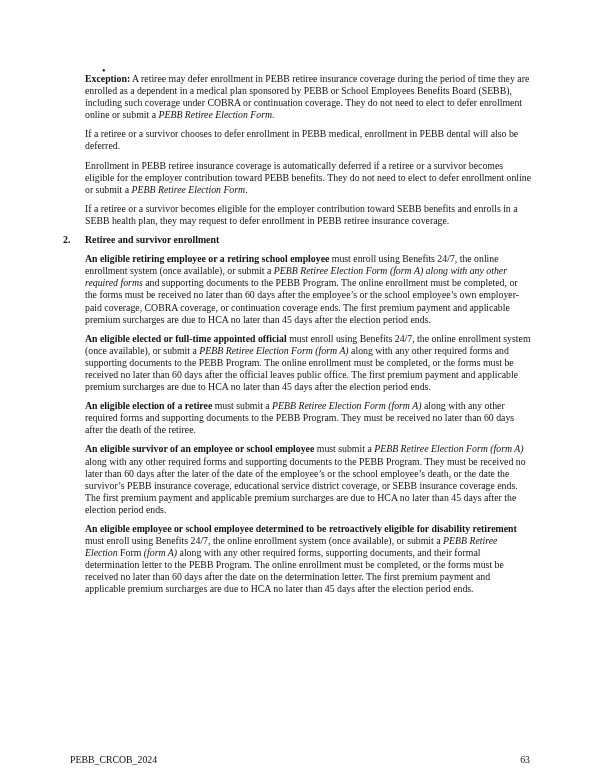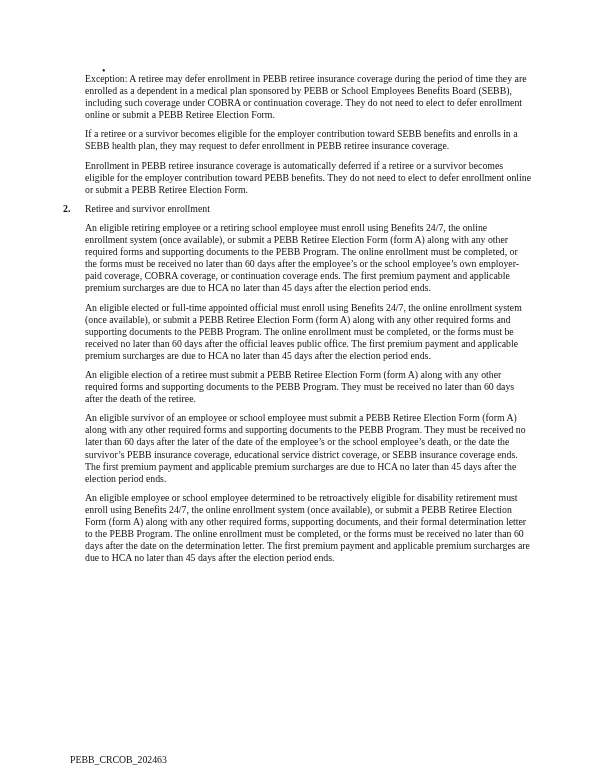--- a/index.html
+++ b/index.html
@@ -37,41 +37,42 @@
   .numbered-heading {
     position: relative;
     font-weight: bold;
     margin-top: 2px;
   }
   .numbered-heading .number {
     position: absolute;
     left: -22px;
     top: 0;
   }
-  .b { font-weight: normal; }
-  .i { }
+  .b { font-weight: bold; }
+  .i { font-style: italic; }
   .footer {
     position: absolute;
     left: 70px;
     right: 70px;
     bottom: 10px;
     display: flex;
-    justify-content: flex-start;
+    justify-content: space-between;
     font-size: 9.8px;
   }
 </style>
 </head>
 <body>
 
 <div class="page">
   <div class="doc-body" id="doc-body">
       <div class="block bullet"><span class="bullet-marker">•</span></div>
       <div class="block paragraph"><span class="b ">Exception:</span><span class=""> A retiree may defer enrollment in PEBB retiree insurance coverage during the period of time they are enrolled as a dependent in a medical plan sponsored by PEBB or School Employees Benefits Board (SEBB), including such coverage under COBRA or continuation coverage. They do not need to elect to defer enrollment online or submit a </span><span class="i">PEBB Retiree Election Form</span><span class="">.</span></div>
+      <div class="block paragraph"><span class="">If a retiree or a survivor chooses to defer enrollment in PEBB medical, enrollment in PEBB dental will also be deferred.</span></div>
+      <div class="block paragraph"><span class="">Enrollment in PEBB retiree insurance coverage is automatically deferred if a retiree or a survivor becomes eligible for the employer contribution toward PEBB benefits. They do not need to elect to defer enrollment online or submit a </span><span class="i">PEBB Retiree Election Form</span><span class="">.</span></div>
       <div class="block paragraph"><span class="">If a retiree or a survivor becomes eligible for the employer contribution toward SEBB benefits and enrolls in a SEBB health plan, they may request to defer enrollment in PEBB retiree insurance coverage.</span></div>
-      <div class="block paragraph"><span class="">Enrollment in PEBB retiree insurance coverage is automatically deferred if a retiree or a survivor becomes eligible for the employer contribution toward PEBB benefits. They do not need to elect to defer enrollment online or submit a </span><span class="i">PEBB Retiree Election Form</span><span class="">.</span></div>
       <div class="block numbered-heading"><span class="number">2.</span><span class="b ">Retiree and survivor enrollment</span></div>
       <div class="block paragraph"><span class="b ">An eligible retiring employee or a retiring school employee</span><span class=""> must enroll using Benefits 24/7, the online enrollment system (once available), or submit a </span><span class="i">PEBB Retiree Election Form (form A) along with any other required forms</span><span class=""> and supporting documents to the PEBB Program. The online enrollment must be completed, or the forms must be received no later than 60 days after the employee’s or the school employee’s own employer-paid coverage, COBRA coverage, or continuation coverage ends. The first premium payment and applicable premium surcharges are due to HCA no later than 45 days after the election period ends.</span></div>
       <div class="block paragraph"><span class="b ">An eligible elected or full-time appointed official</span><span class=""> must enroll using Benefits 24/7, the online enrollment system (once available), or submit a </span><span class="i">PEBB Retiree Election Form (form A)</span><span class=""> along with any other required forms and supporting documents to the PEBB Program. The online enrollment must be completed, or the forms must be received no later than 60 days after the official leaves public office. The first premium payment and applicable premium surcharges are due to HCA no later than 45 days after the election period ends.</span></div>
       <div class="block paragraph"><span class="b ">An eligible election of a retiree</span><span class=""> must submit a </span><span class="i">PEBB Retiree Election Form (form A)</span><span class=""> along with any other required forms and supporting documents to the PEBB Program. They must be received no later than 60 days after the death of the retiree.</span></div>
       <div class="block paragraph"><span class="b ">An eligible survivor of an employee or school employee</span><span class=""> must submit a </span><span class="i">PEBB Retiree Election Form (form A)</span><span class=""> along with any other required forms and supporting documents to the PEBB Program. They must be received no later than 60 days after the later of the date of the employee’s or the school employee’s death, or the date the survivor’s PEBB insurance coverage, educational service district coverage, or SEBB insurance coverage ends. The first premium payment and applicable premium surcharges are due to HCA no later than 45 days after the election period ends.</span></div>
       <div class="block paragraph"><span class="b ">An eligible employee or school employee determined to be retroactively eligible for disability retirement</span><span class=""> must enroll using Benefits 24/7, the online enrollment system (once available), or submit a </span><span class="i">PEBB Retiree Election</span><span class=""> Form </span><span class="i">(form A)</span><span class=""> along with any other required forms, supporting documents, and their formal determination letter to the PEBB Program. The online enrollment must be completed, or the forms must be received no later than 60 days after the date on the determination letter. The first premium payment and applicable premium surcharges are due to HCA no later than 45 days after the election period ends.</span></div>
     </div>
   <div class="footer">
     <span>PEBB_CRCOB_2024</span>
     <span>63</span>

